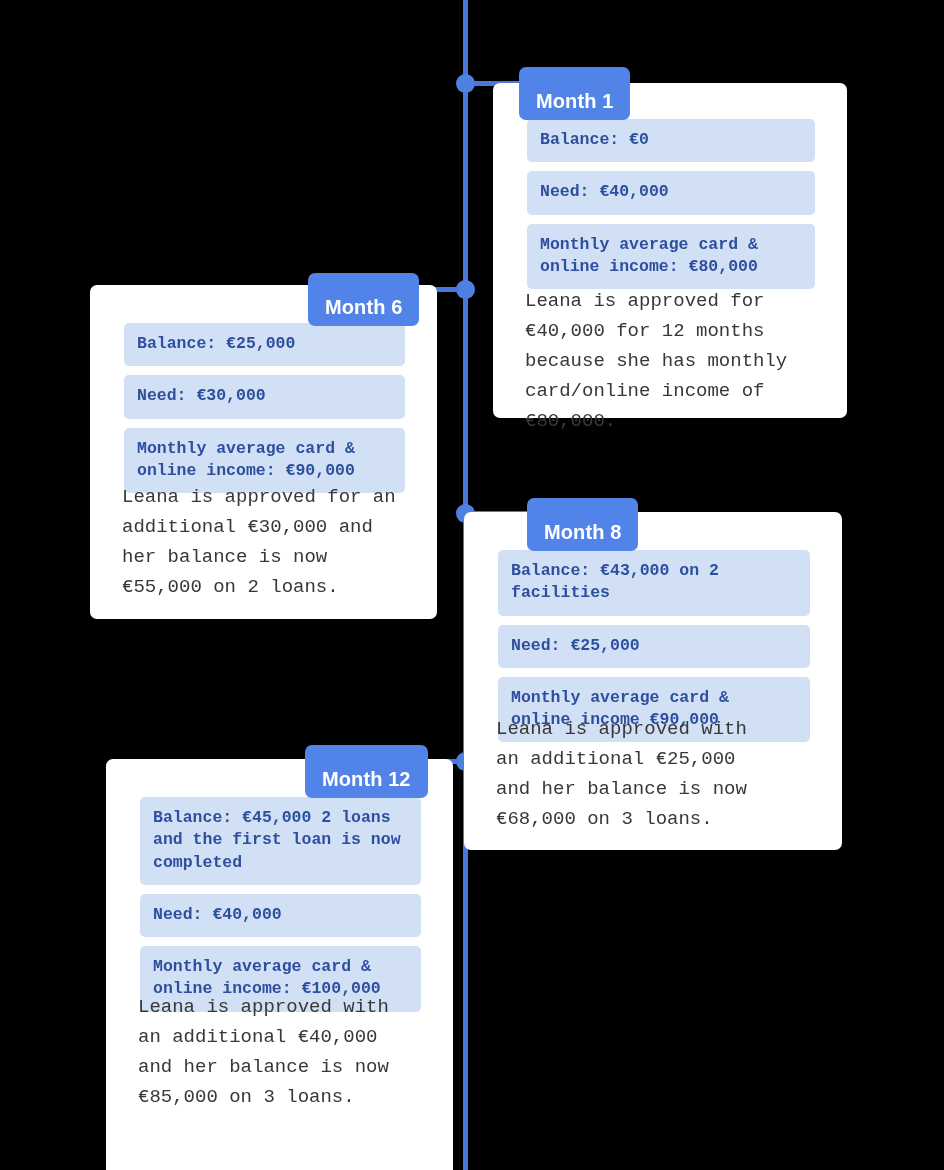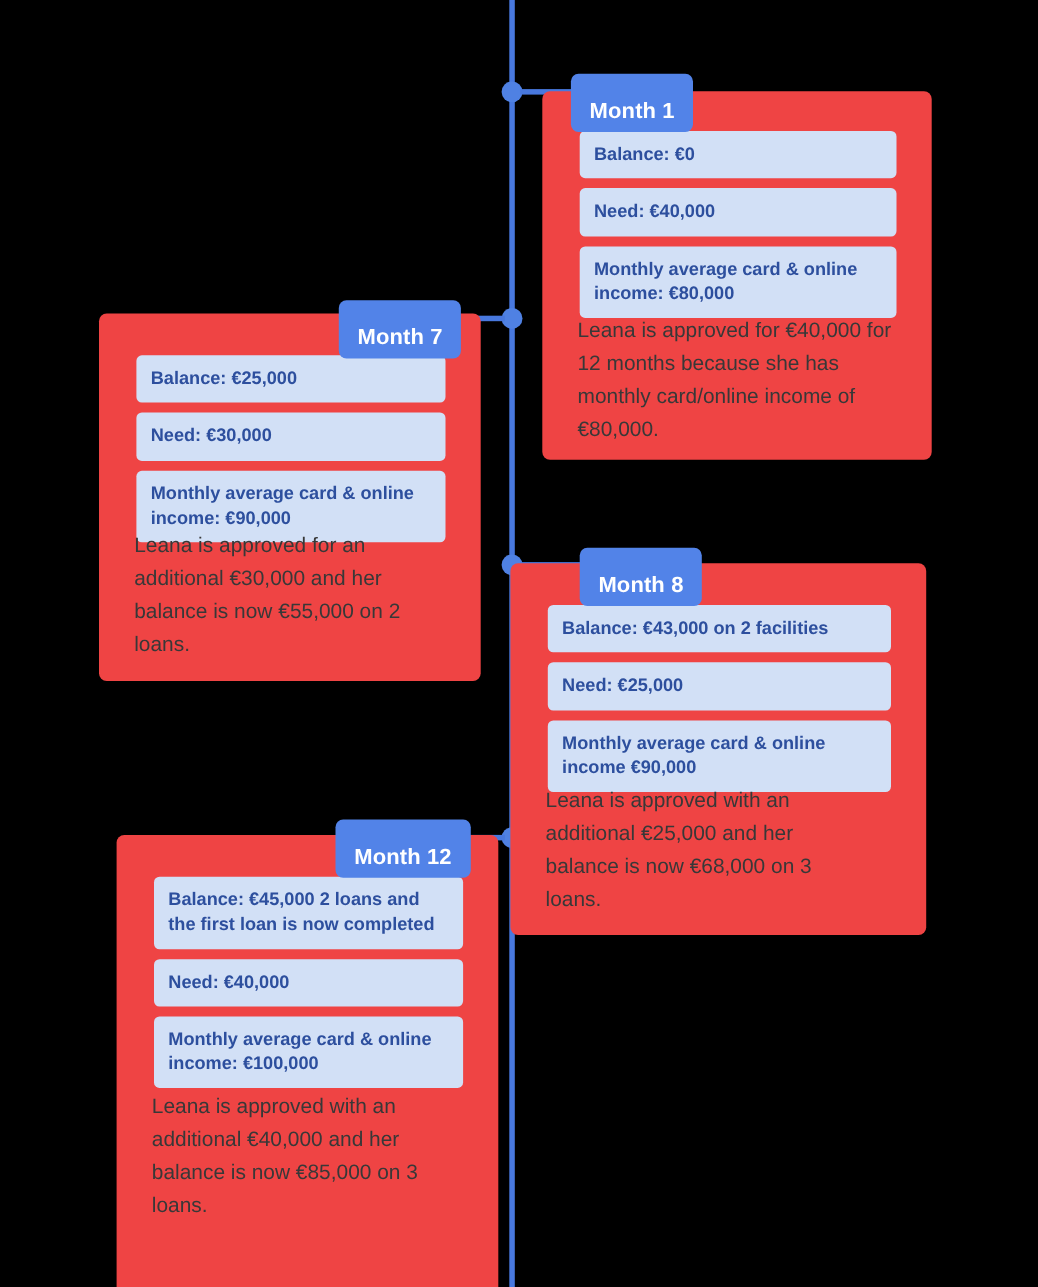--- a/index.html
+++ b/index.html
@@ -39,23 +39,24 @@
   .timeline-connector {
     position: absolute;
     height: 5px;
     background: #4878de;
     margin-top: -2.5px;
   }
 
   
   .tl-card {
     position: absolute;
-    background: #ef4444;
+    background: #ffffff;
     border-radius: 7px;
     box-sizing: border-box;
+    font-family: Liberation Mono, monospace;
   }
 
   .tl-badge {
     position: absolute;
     background: #5283e8;
     color: #ffffff;
     font-size: 20px;
     font-weight: bold;
     border-radius: 7px;
     padding: 24px 17px 9px 17px;
@@ -119,21 +120,21 @@
 <div class="tl-badge" style="left:519px; top:67px;">Month 1</div>
 
 <div class="tl-card" style="left:90px; top:285px; width:347px; height:334px;">
   <div class="stat-list" style="top:38px;">
     <div class="stat-strip">Balance: €25,000</div>
     <div class="stat-strip">Need: €30,000</div>
     <div class="stat-strip">Monthly average card &amp; online income: €90,000</div>
   </div>
   <div class="card-note" style="top:197px; width:275px;">Leana is approved for an additional €30,000 and her balance is now €55,000 on 2 loans.</div>
 </div>
-<div class="tl-badge" style="left:308px; top:273px;">Month 7</div>
+<div class="tl-badge" style="left:308px; top:273px;">Month 6</div>
 
 <div class="tl-card" style="left:464px; top:512px; width:378px; height:338px;">
   <div class="stat-list" style="top:38px;">
     <div class="stat-strip">Balance: €43,000 on 2 facilities</div>
     <div class="stat-strip">Need: €25,000</div>
     <div class="stat-strip">Monthly average card &amp; online income €90,000</div>
   </div>
   <div class="card-note" style="top:202px; width:280px;">Leana is approved with an additional €25,000 and her balance is now €68,000 on 3 loans.</div>
 </div>
 <div class="tl-badge" style="left:527px; top:498px;">Month 8</div>

